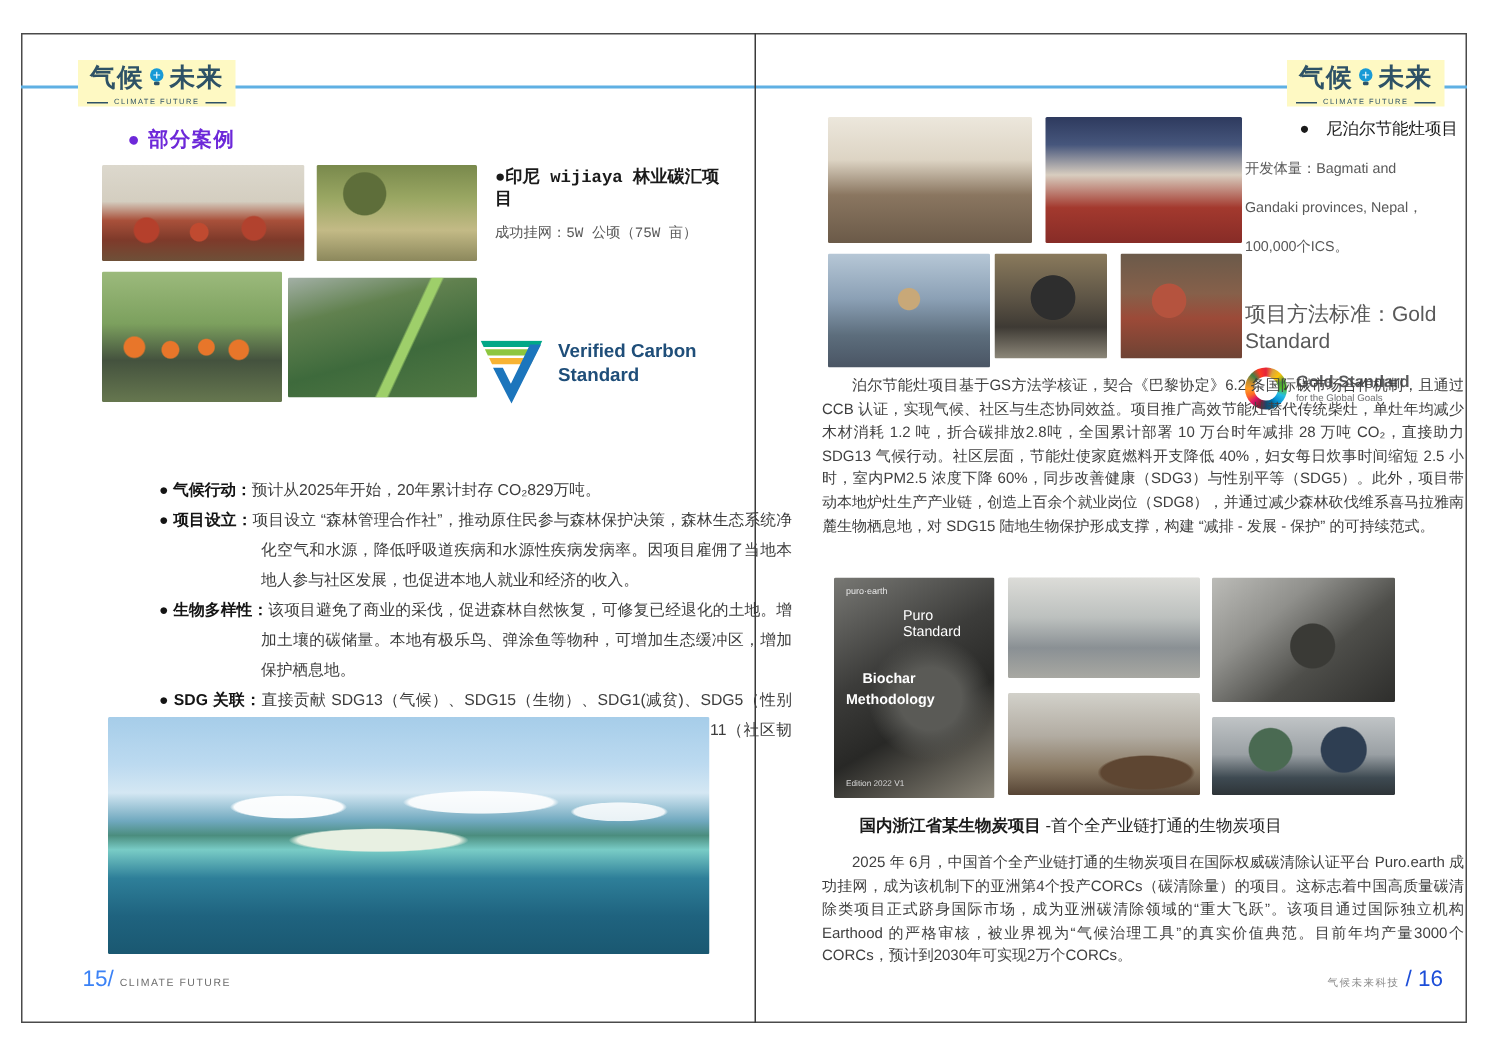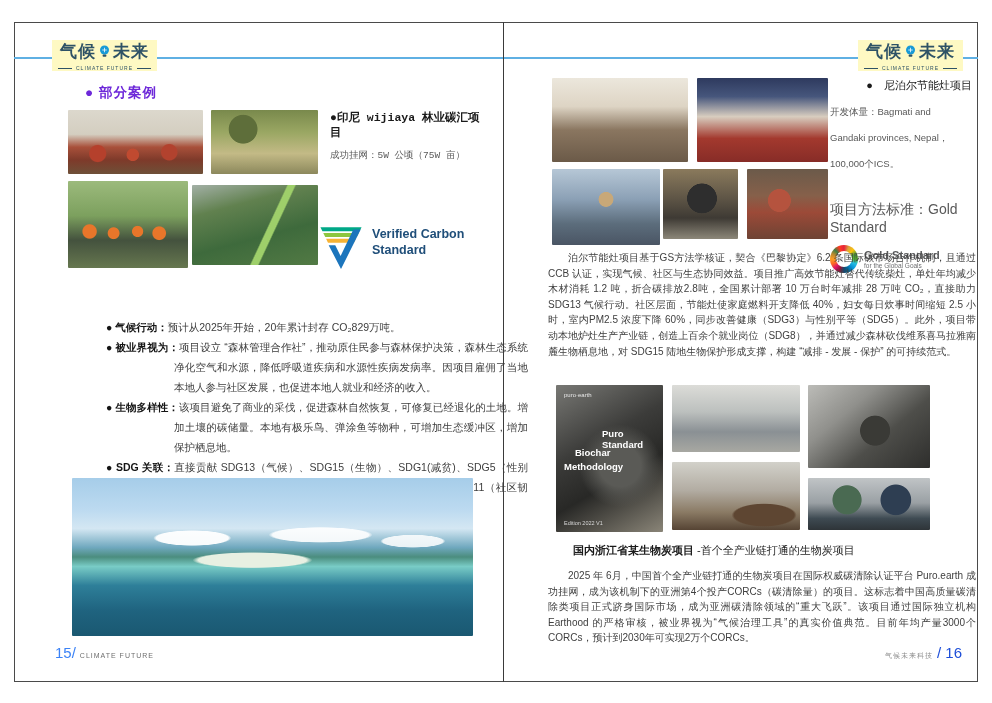--- a/index.html
+++ b/index.html
@@ -103,21 +103,21 @@
 
   .para { position:absolute; width:428px; font-size:10px; line-height:15.6px; color:#404040; text-align:justify; text-indent:2em; }
   .para1 { left:548px; top:250px; }
   .para2 { left:548px; top:568px; }
 
   
   .puro-card { left:556px; top:385px; width:107px; height:147px; color:#fff;
     background:radial-gradient(circle at 60% 55%, #5a5a56 0 20%, transparent 40%),
                linear-gradient(150deg,#787874 0%,#3c3c3a 38%,#282826 62%,#8a8578 100%); }
   .puro-brand { position:absolute; left:8px; top:7px; font-size:6px; line-height:1.2; color:#e8e8e8; }
-  .puro-l1 { position:absolute; left:8px; top:43px; font-size:9.5px; font-weight:bold;padding-left:38px; }
+  .puro-l1 { position:absolute; left:8px; top:20px; font-size:9.5px; font-weight:normal;padding-left:38px; }
   .puro-l2 { position:absolute; left:8px; top:62px; font-size:9.5px; font-weight:bold;padding-left:11px; }
   .puro-l3 { position:absolute; left:8px; top:76px; font-size:9.5px; font-weight:bold; }
   .puro-ed { position:absolute; left:8px; bottom:6px; font-size:5.5px; color:#d8d8d8; }
   .ph-factory { left:672px; top:385px; width:128px; height:67px;
     background:linear-gradient(180deg,#dcdcd8 0%,#bcc0be 40%,#8a9094 70%,#a8a8a2 100%); }
   .ph-hand { left:808px; top:385px; width:122px; height:83px;
     background:radial-gradient(circle at 55% 55%, #3a3a36 0 18%, transparent 19%),
                linear-gradient(140deg,#bcbcb8 0%,#90908c 32%,#4e4e4a 62%,#2e2e2c 100%); }
   .ph-warehouse { left:672px; top:462px; width:128px; height:68px;
     background:radial-gradient(ellipse 50px 18px at 72% 78%, #5e4632 0 60%, transparent 65%),
@@ -200,21 +200,21 @@
     </span>
     <div class="vcs-text">
       <div>Verified Carbon</div>
       <div>Standard</div>
     </div>
   </div>
 
 
   <div class="bullets">
     <div class="bullet-item"><b>● 气候行动：</b><span>预计从2025年开始，20年累计封存 CO₂829万吨。</span></div>
-    <div class="bullet-item"><b>● 被业界视为：</b><span>项目设立 “森林管理合作社”，推动原住民参与森林保护决策，森林生态系统净化空气和水源，降低呼吸道疾病和水源性疾病发病率。因项目雇佣了当地本地人参与社区发展，也促进本地人就业和经济的收入。</span></div>
+    <div class="bullet-item"><b>● 项目设立：</b><span>项目设立 “森林管理合作社”，推动原住民参与森林保护决策，森林生态系统净化空气和水源，降低呼吸道疾病和水源性疾病发病率。因项目雇佣了当地本地人参与社区发展，也促进本地人就业和经济的收入。</span></div>
     <div class="bullet-item"><b>● 生物多样性：</b><span>该项目避免了商业的采伐，促进森林自然恢复，可修复已经退化的土地。增加土壤的碳储量。本地有极乐鸟、弹涂鱼等物种，可增加生态缓冲区，增加保护栖息地。</span></div>
     <div class="bullet-item"><b>● SDG 关联：</b><span>直接贡献 SDG13（气候）、SDG15（生物）、SDG1(减贫)、SDG5（性别平等），同时通过海岸防护减少台风灾害损失，间接支持 SDG11（社区韧性）。</span></div>
   </div>
 
   <div class="photo beach"></div>
 
   <div class="footer-left">
     <span class="num">15/</span><span class="cap">CLIMATE FUTURE</span>
   </div>
 

